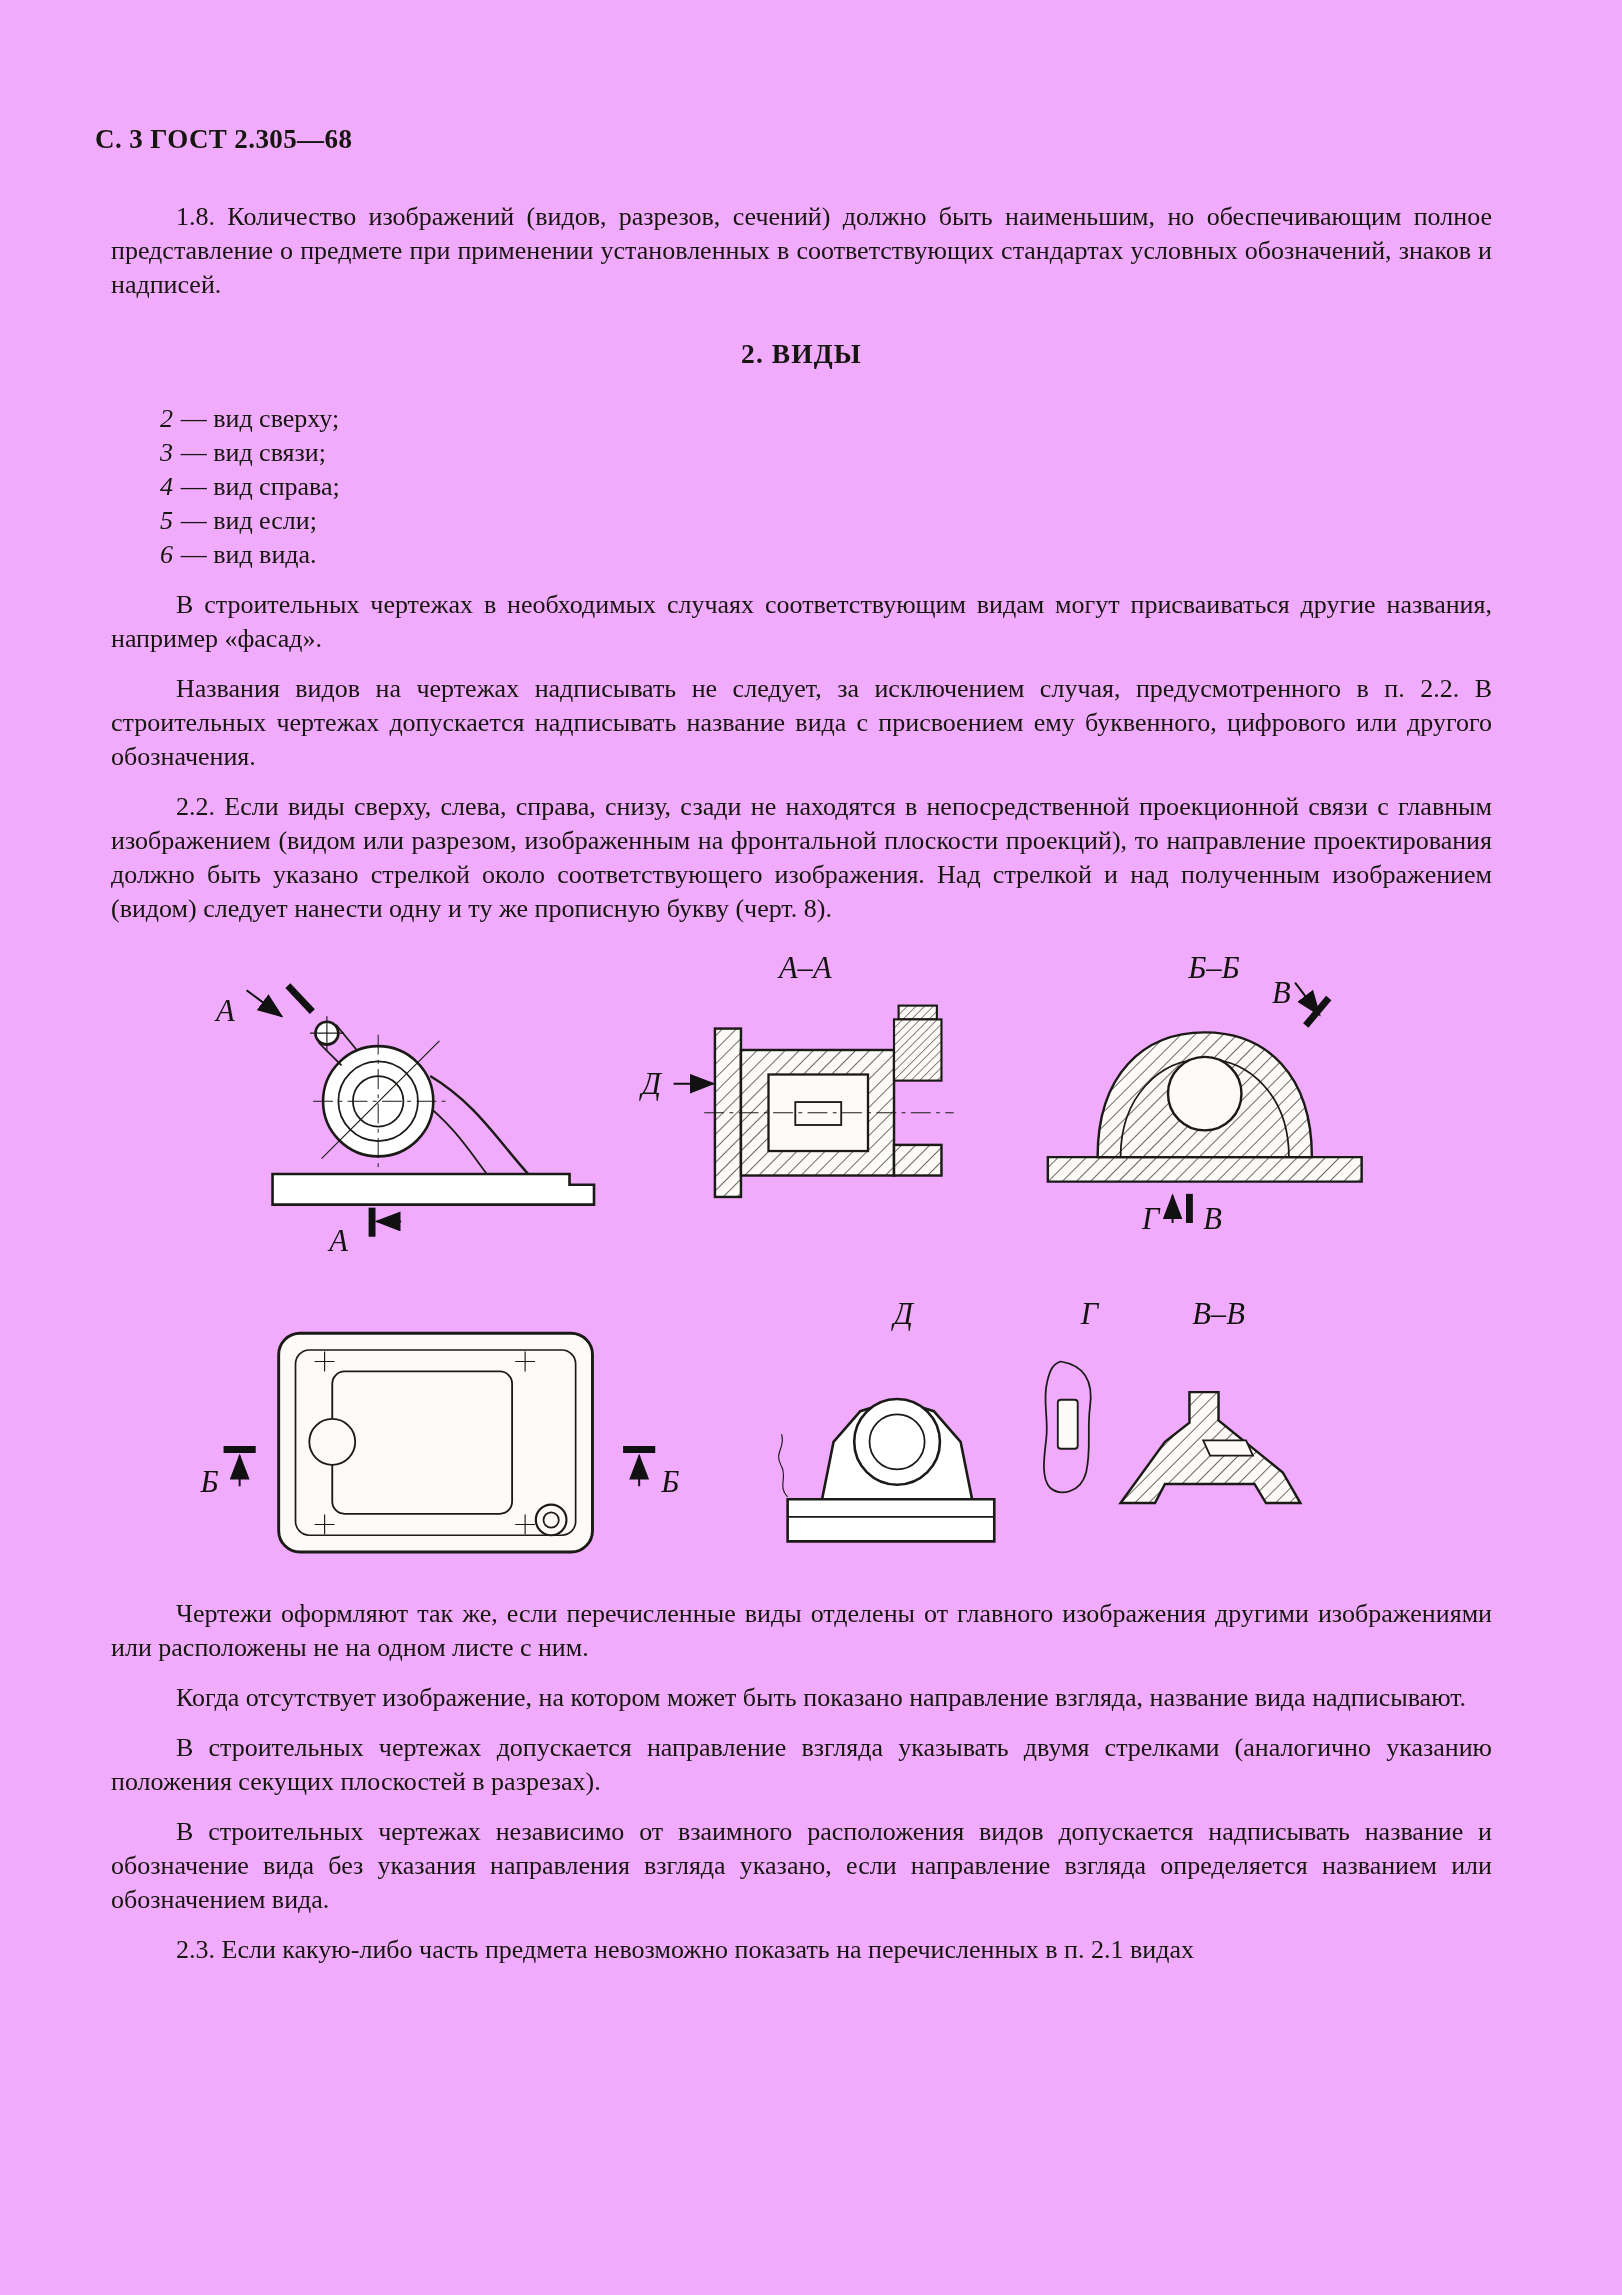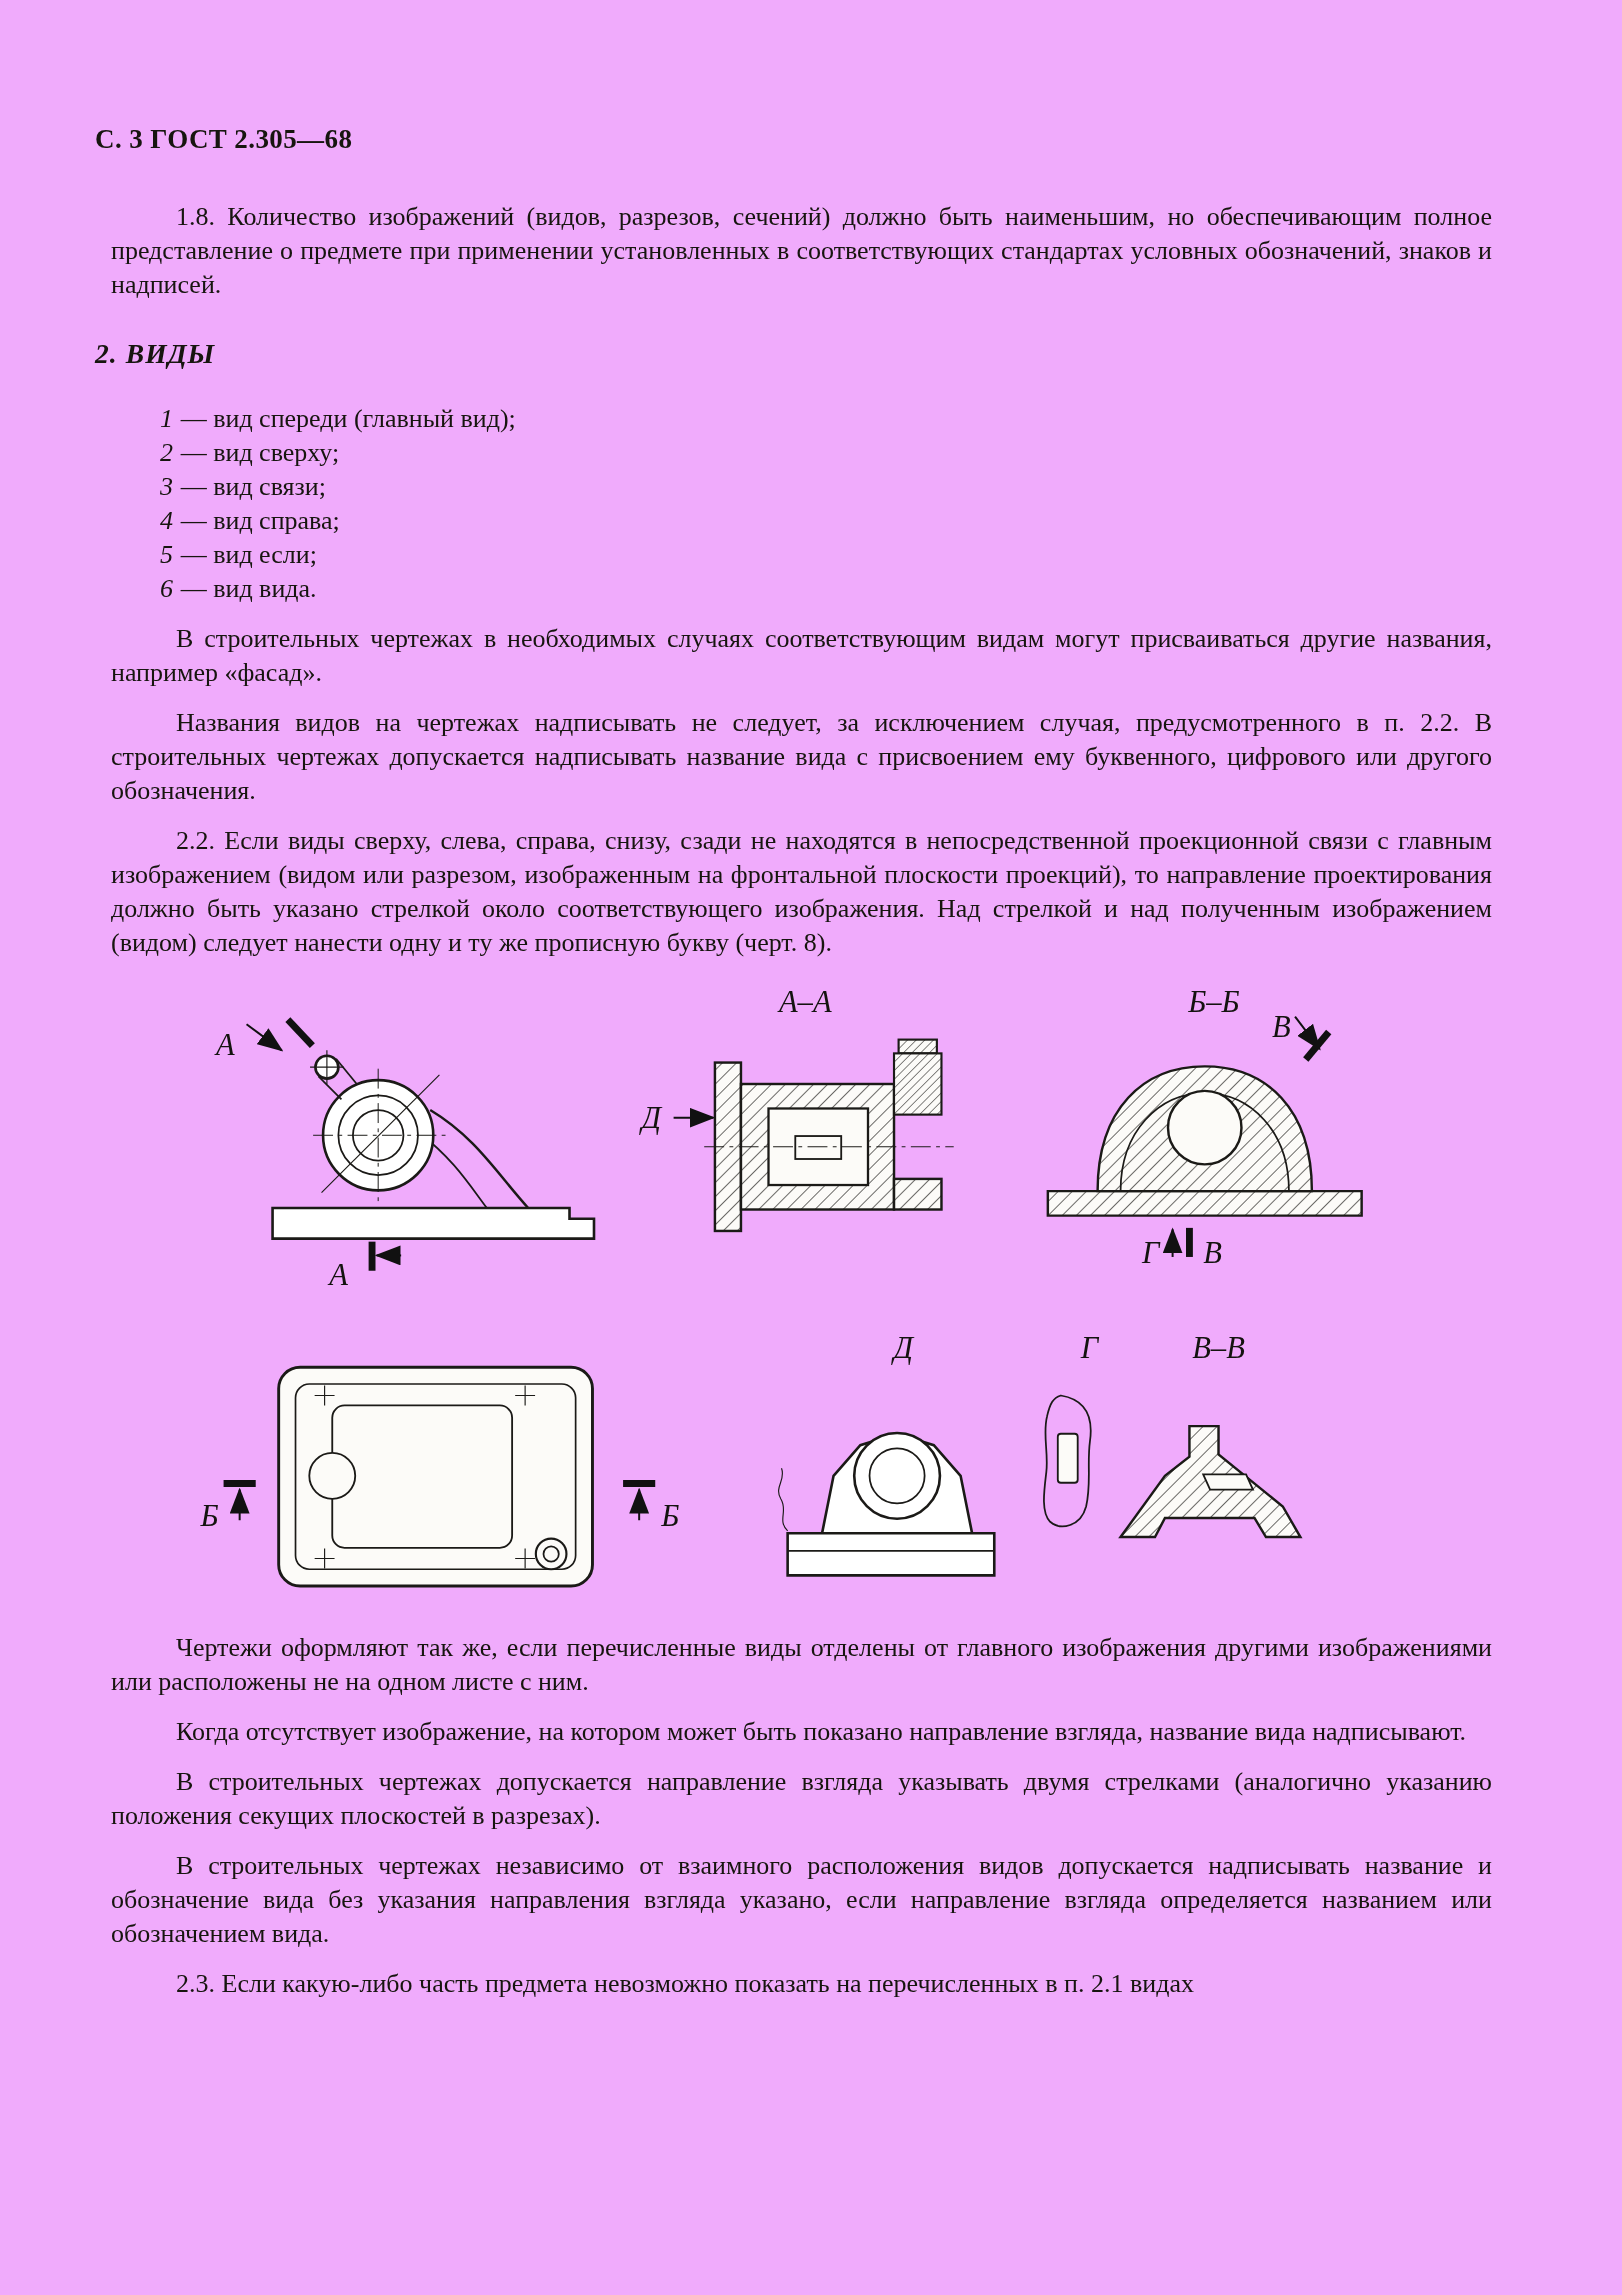--- a/index.html
+++ b/index.html
@@ -23,23 +23,23 @@
     margin-bottom:44px;
   }
   p.para{
     margin:16px;
     text-indent:65px;
     text-align:justify;
   }
   .section-title{
     font-size:27.5px;
     font-weight:bold;
+    text-align:center;
     letter-spacing:1.1px;
     margin:35px 0 31px 0;
-    font-style:italic;
   }
   .views-list{margin:0;}
   .view-item{padding-left:65px;}
   .vnum{font-style:italic;margin-right:7.7px;}
   figure{margin:26px 0 0 0;padding:0;}
   figcaption{
     text-align:center;
     margin-top:1.5px;
     margin-bottom:57px;
   }
@@ -66,21 +66,20 @@
 <div class="page">
 
   <div class="doc-header">С. 3 ГОСТ 2.305—68</div>
 
   <p class="para">1.8. Количество изображений (видов, разрезов, сечений) должно быть наименьшим, но обеспечивающим полное представление о предмете при применении установленных в соответствующих стандартах условных обозначений, знаков и надписей.</p>
 
   <h2 class="section-title">2. ВИДЫ</h2>
 
 
   <div class="views-list">
-    <div class="view-item"><i class="vnum">1</i><span>— вид спереди (главный вид);</span></div>
     <div class="view-item"><i class="vnum">2</i><span>— вид сверху;</span></div>
     <div class="view-item"><i class="vnum">3</i><span>— вид связи;</span></div>
     <div class="view-item"><i class="vnum">4</i><span>— вид справа;</span></div>
     <div class="view-item"><i class="vnum">5</i><span>— вид если;</span></div>
     <div class="view-item"><i class="vnum">6</i><span>— вид вида.</span></div>
   </div>
 
   <p class="para">В строительных чертежах в необходимых случаях соответствующим видам могут присваиваться другие названия, например «фасад».</p>
   <p class="para">Названия видов на чертежах надписывать не следует, за исключением случая, предусмотренного в п. 2.2. В строительных чертежах допускается надписывать название вида с присвоением ему буквенного, цифрового или другого обозначения.</p>
   <p class="para">2.2. Если виды сверху, слева, справа, снизу, сзади не находятся в непосредственной проекционной связи с главным изображением (видом или разрезом, изображенным на фронтальной плоскости проекций), то направление проектирования должно быть указано стрелкой около соответствующего изображения. Над стрелкой и над полученным изображением (видом) следует нанести одну и ту же прописную букву (черт. 8).</p>

